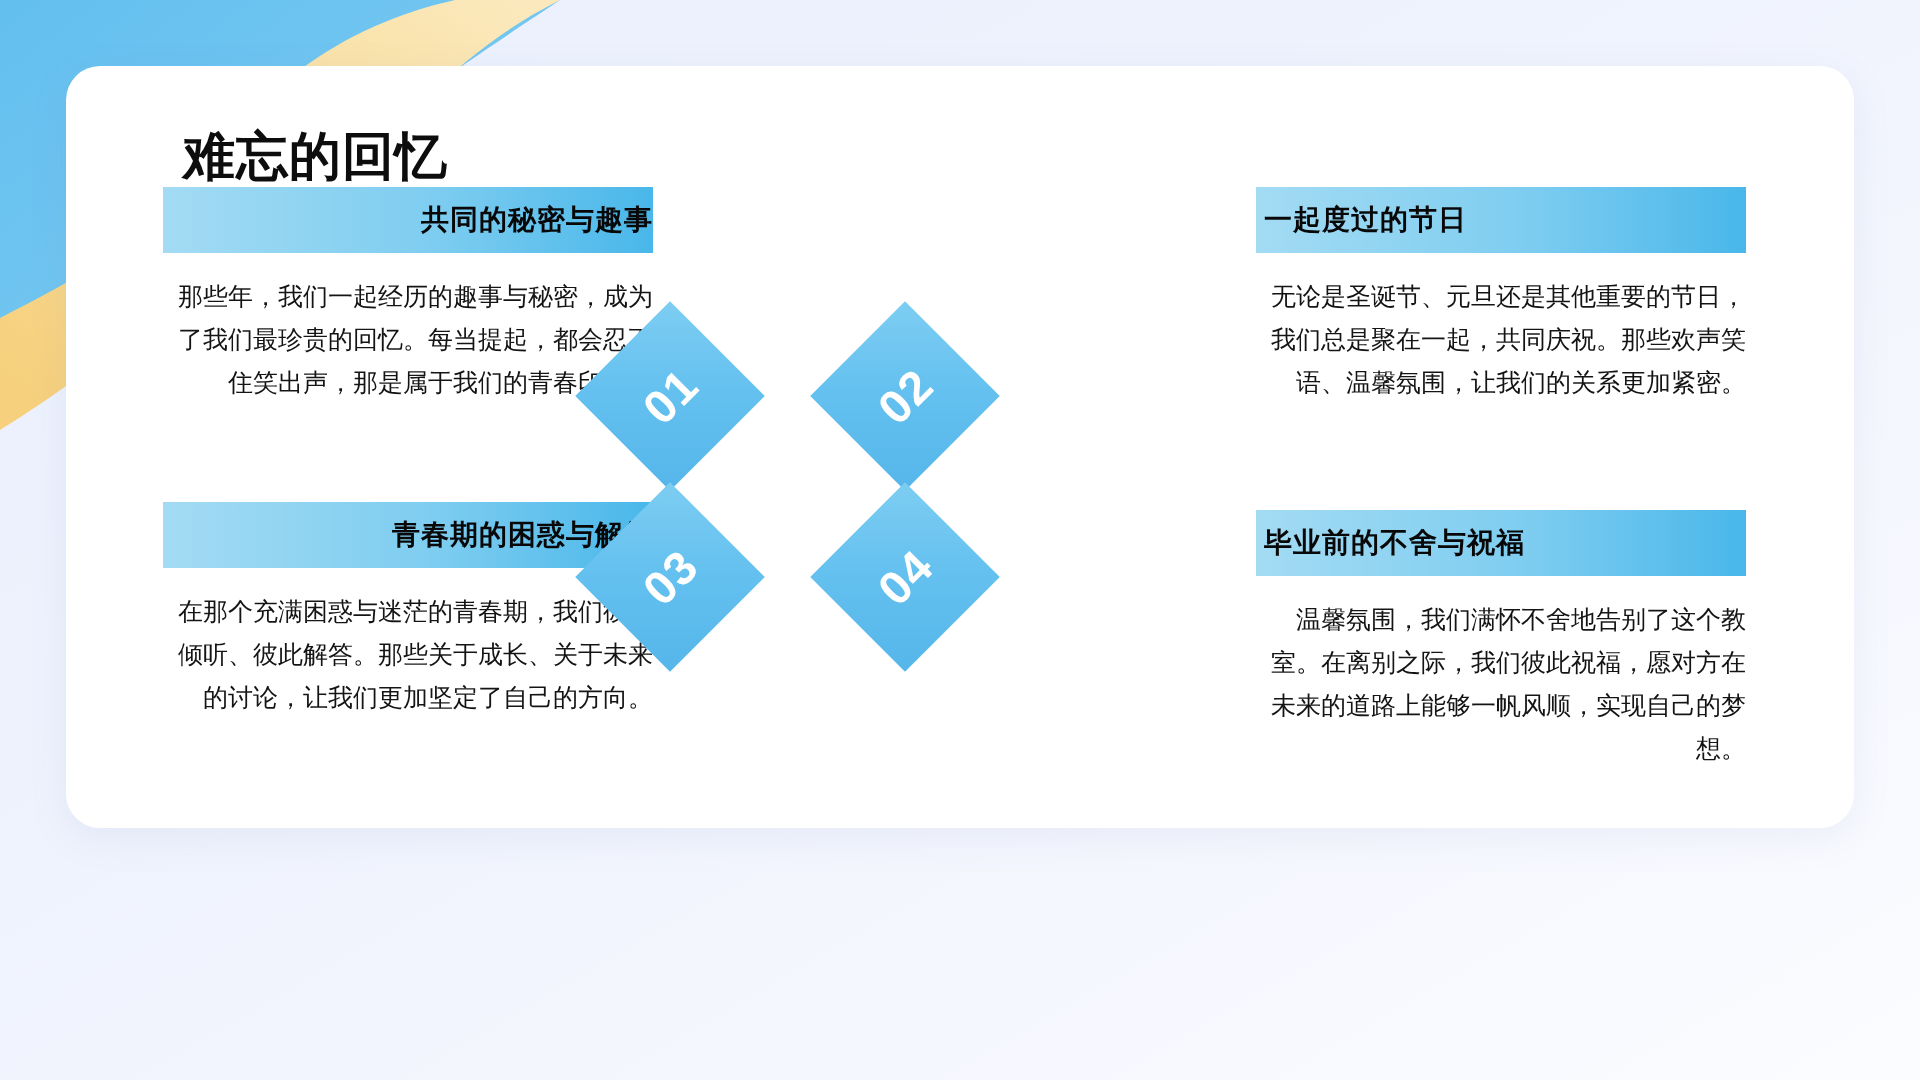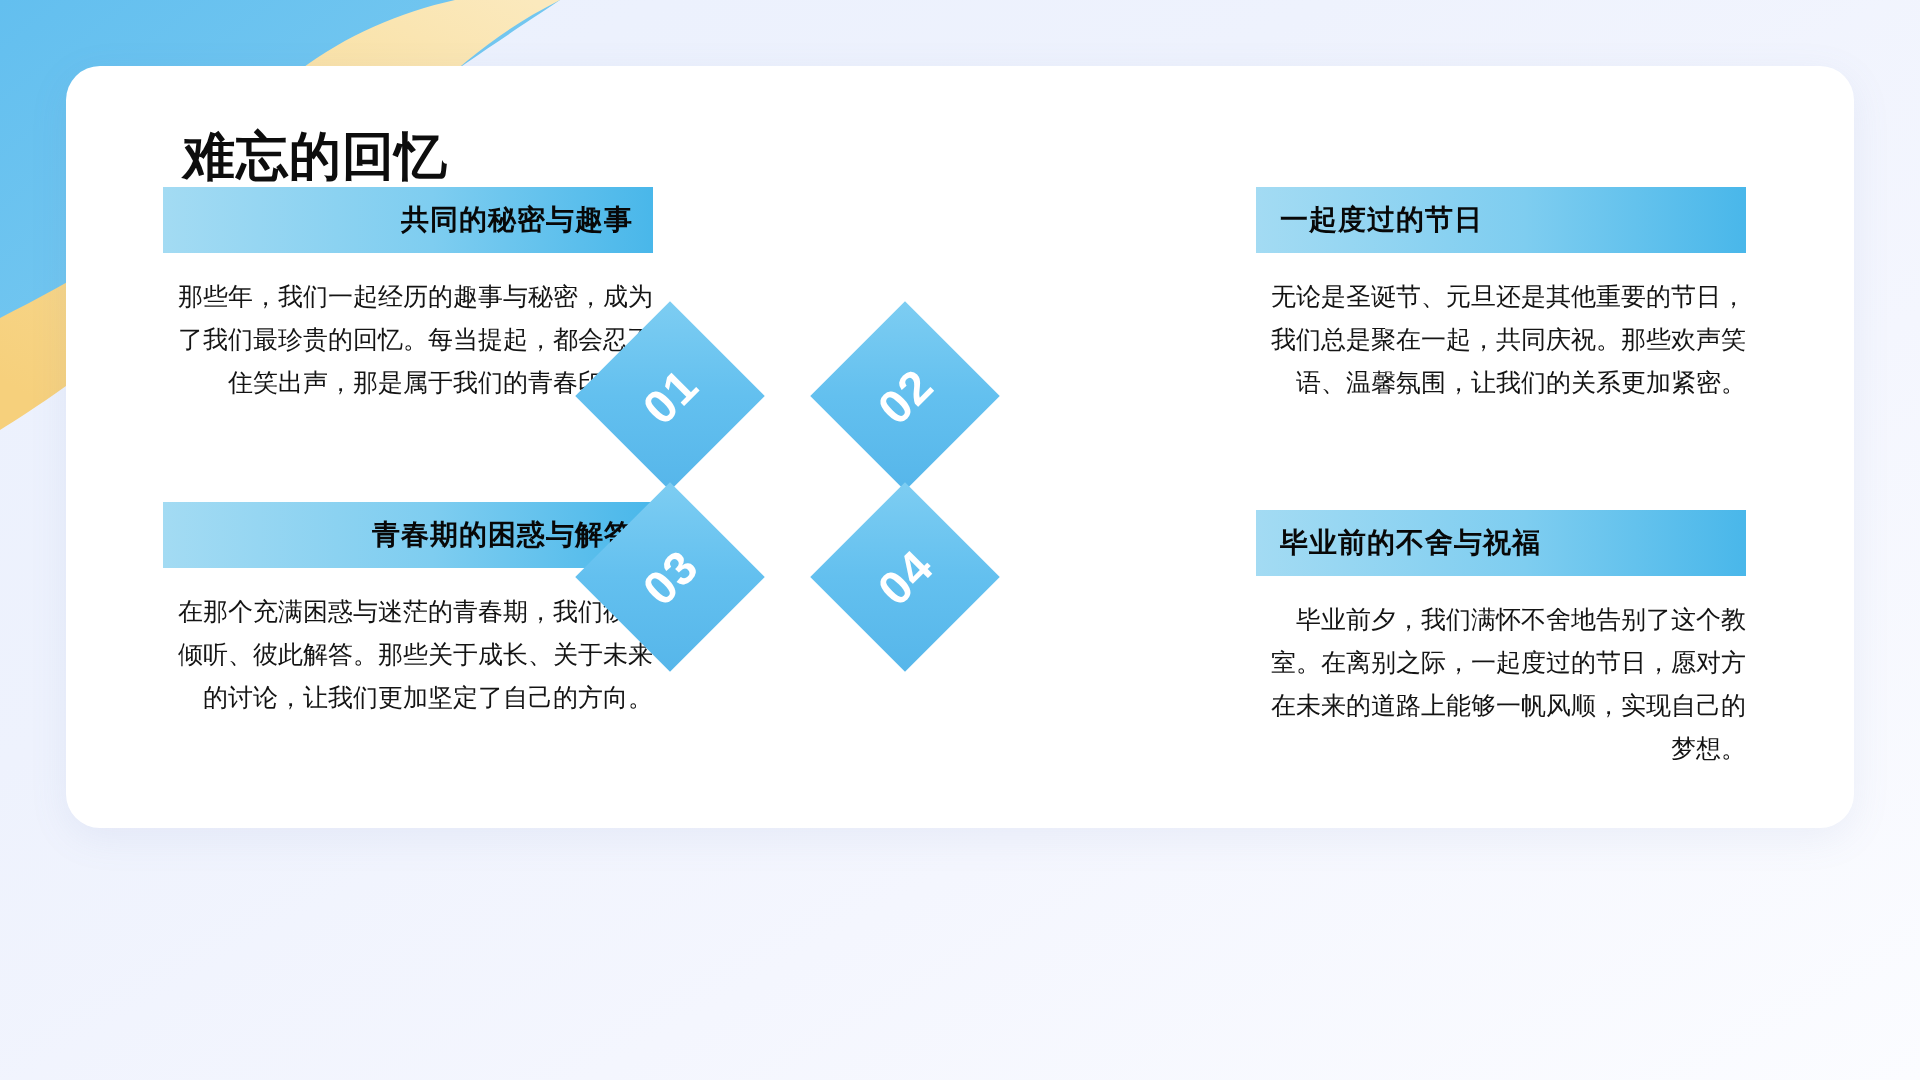--- a/index.html
+++ b/index.html
@@ -64,26 +64,25 @@
   
   .ribbon {
     height: 66px;
     display: flex;
     align-items: center;
     box-sizing: border-box;
   }
   .ribbon-left {
     background: linear-gradient(90deg, #a3dbf3 0%, #7ecdf0 55%, #49b7ea 100%);
     justify-content: flex-end;
-    padding-right: 20px;
   }
   .ribbon-right {
     background: linear-gradient(90deg, #a3dbf3 0%, #7ecdf0 55%, #49b7ea 100%);
     justify-content: flex-start;
-    padding-left: 24px;
+    padding-left: 8px;
   }
   .ribbon-title {
     font-size: 28px;
     font-weight: 700;
     color: #080808;
     letter-spacing: 1px;
     white-space: nowrap;
   }
 
   
@@ -171,21 +170,21 @@
       <div class="ribbon ribbon-left">
         <span class="ribbon-title">青春期的困惑与解答</span>
       </div>
       <p class="body-text text-right">在那个充满困惑与迷茫的青春期，我们彼此倾听、彼此解答。那些关于成长、关于未来的讨论，让我们更加坚定了自己的方向。</p>
     </div>
 
     <div class="block" style="left:1190px; top:444px;">
       <div class="ribbon ribbon-right">
         <span class="ribbon-title">毕业前的不舍与祝福</span>
       </div>
-      <p class="body-text text-left">毕业前夕，我们满怀不舍地告别了这个教室。在离别之际，一起度过的节日，愿对方在未来的道路上能够一帆风顺，实现自己的梦想。</p>
+      <p class="body-text text-left">温馨氛围，我们满怀不舍地告别了这个教室。在离别之际，我们彼此祝福，愿对方在未来的道路上能够一帆风顺，实现自己的梦想。</p>
     </div>
 
     <div class="diamond" style="left:537px; top:263px;"></div>
     <div class="diamond-num" style="left:537px; top:263px;">01</div>
 
     <div class="diamond" style="left:772px; top:263px;"></div>
     <div class="diamond-num" style="left:772px; top:263px;">02</div>
 
     <div class="diamond" style="left:537px; top:444px;"></div>
     <div class="diamond-num" style="left:537px; top:444px;">03</div>

